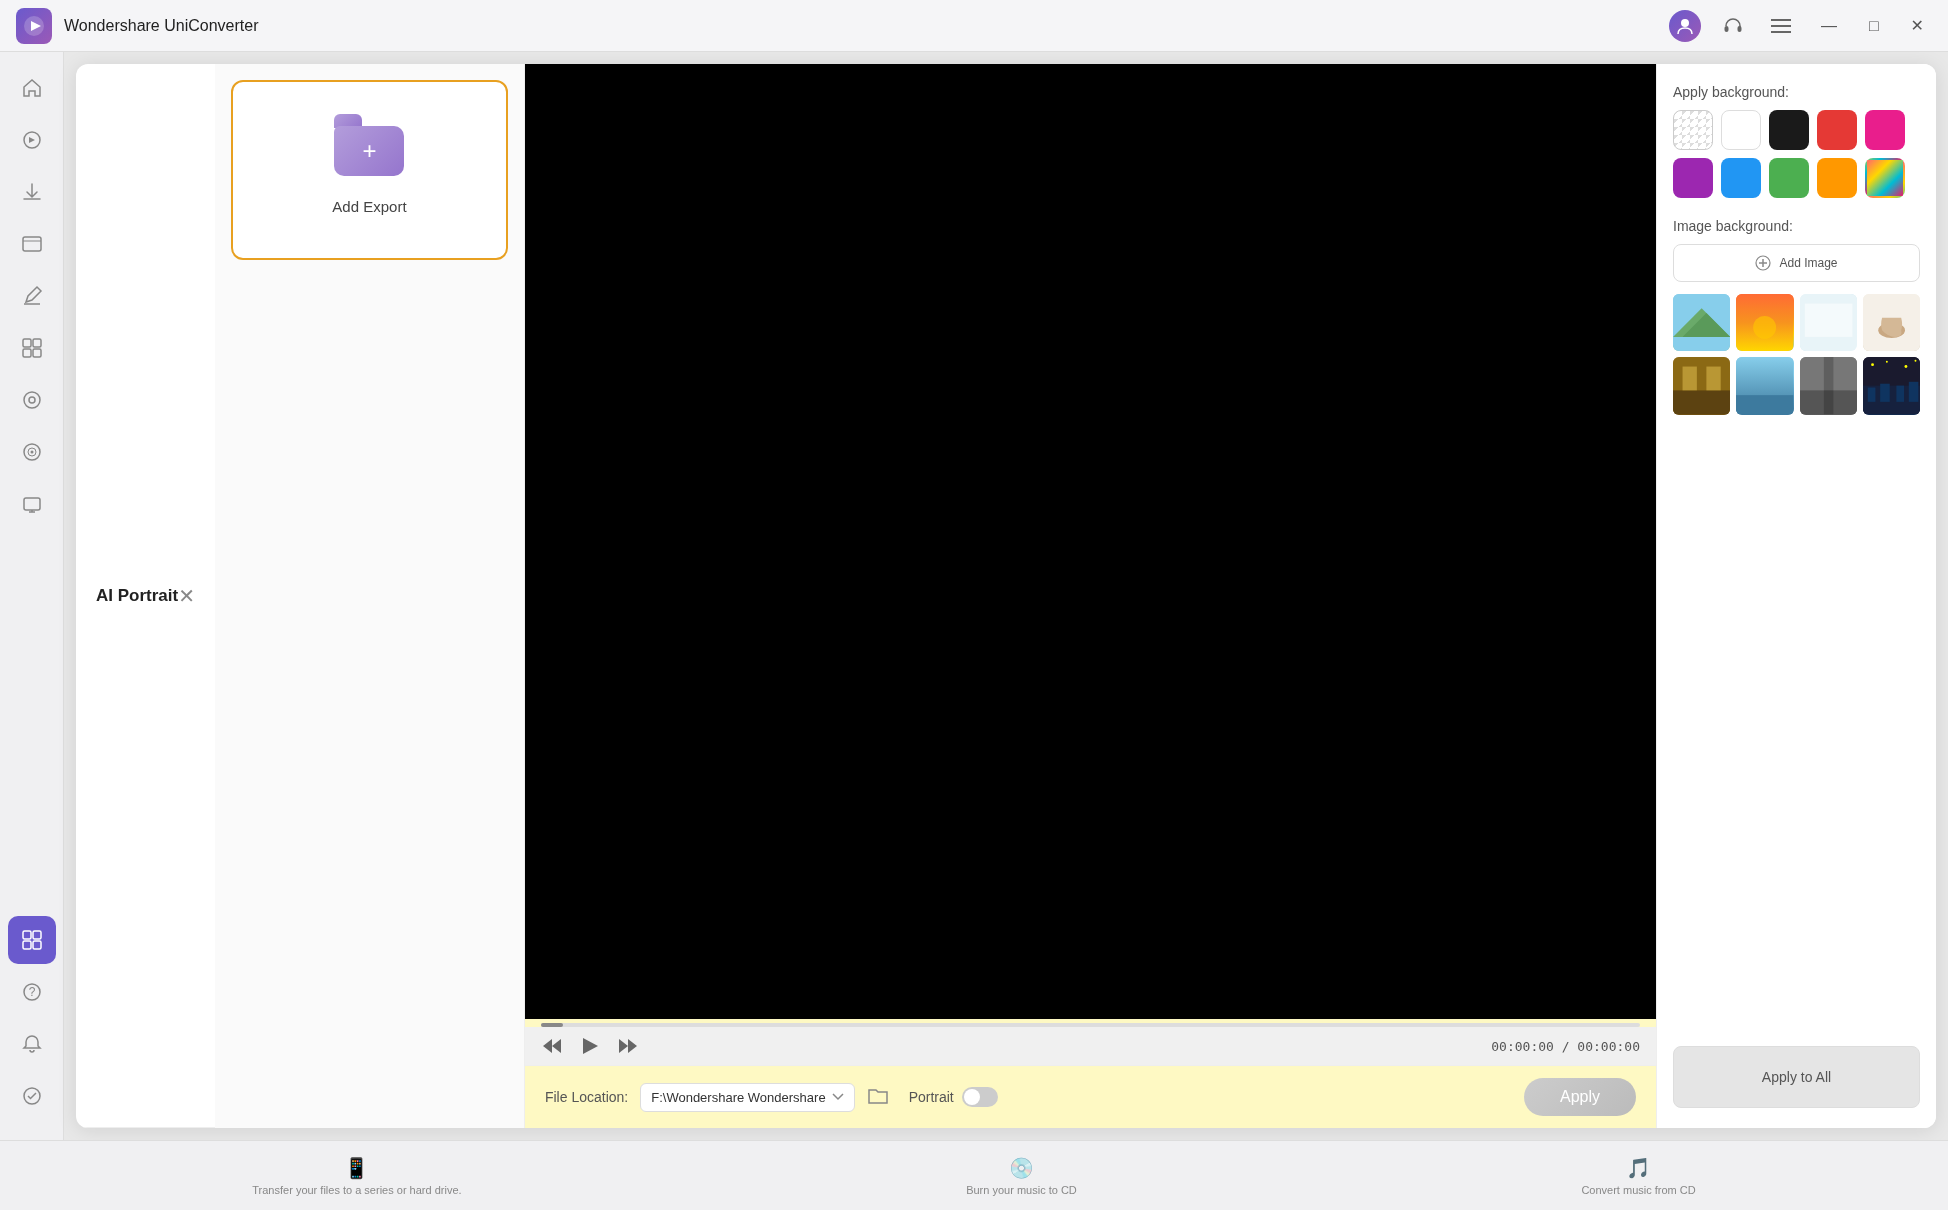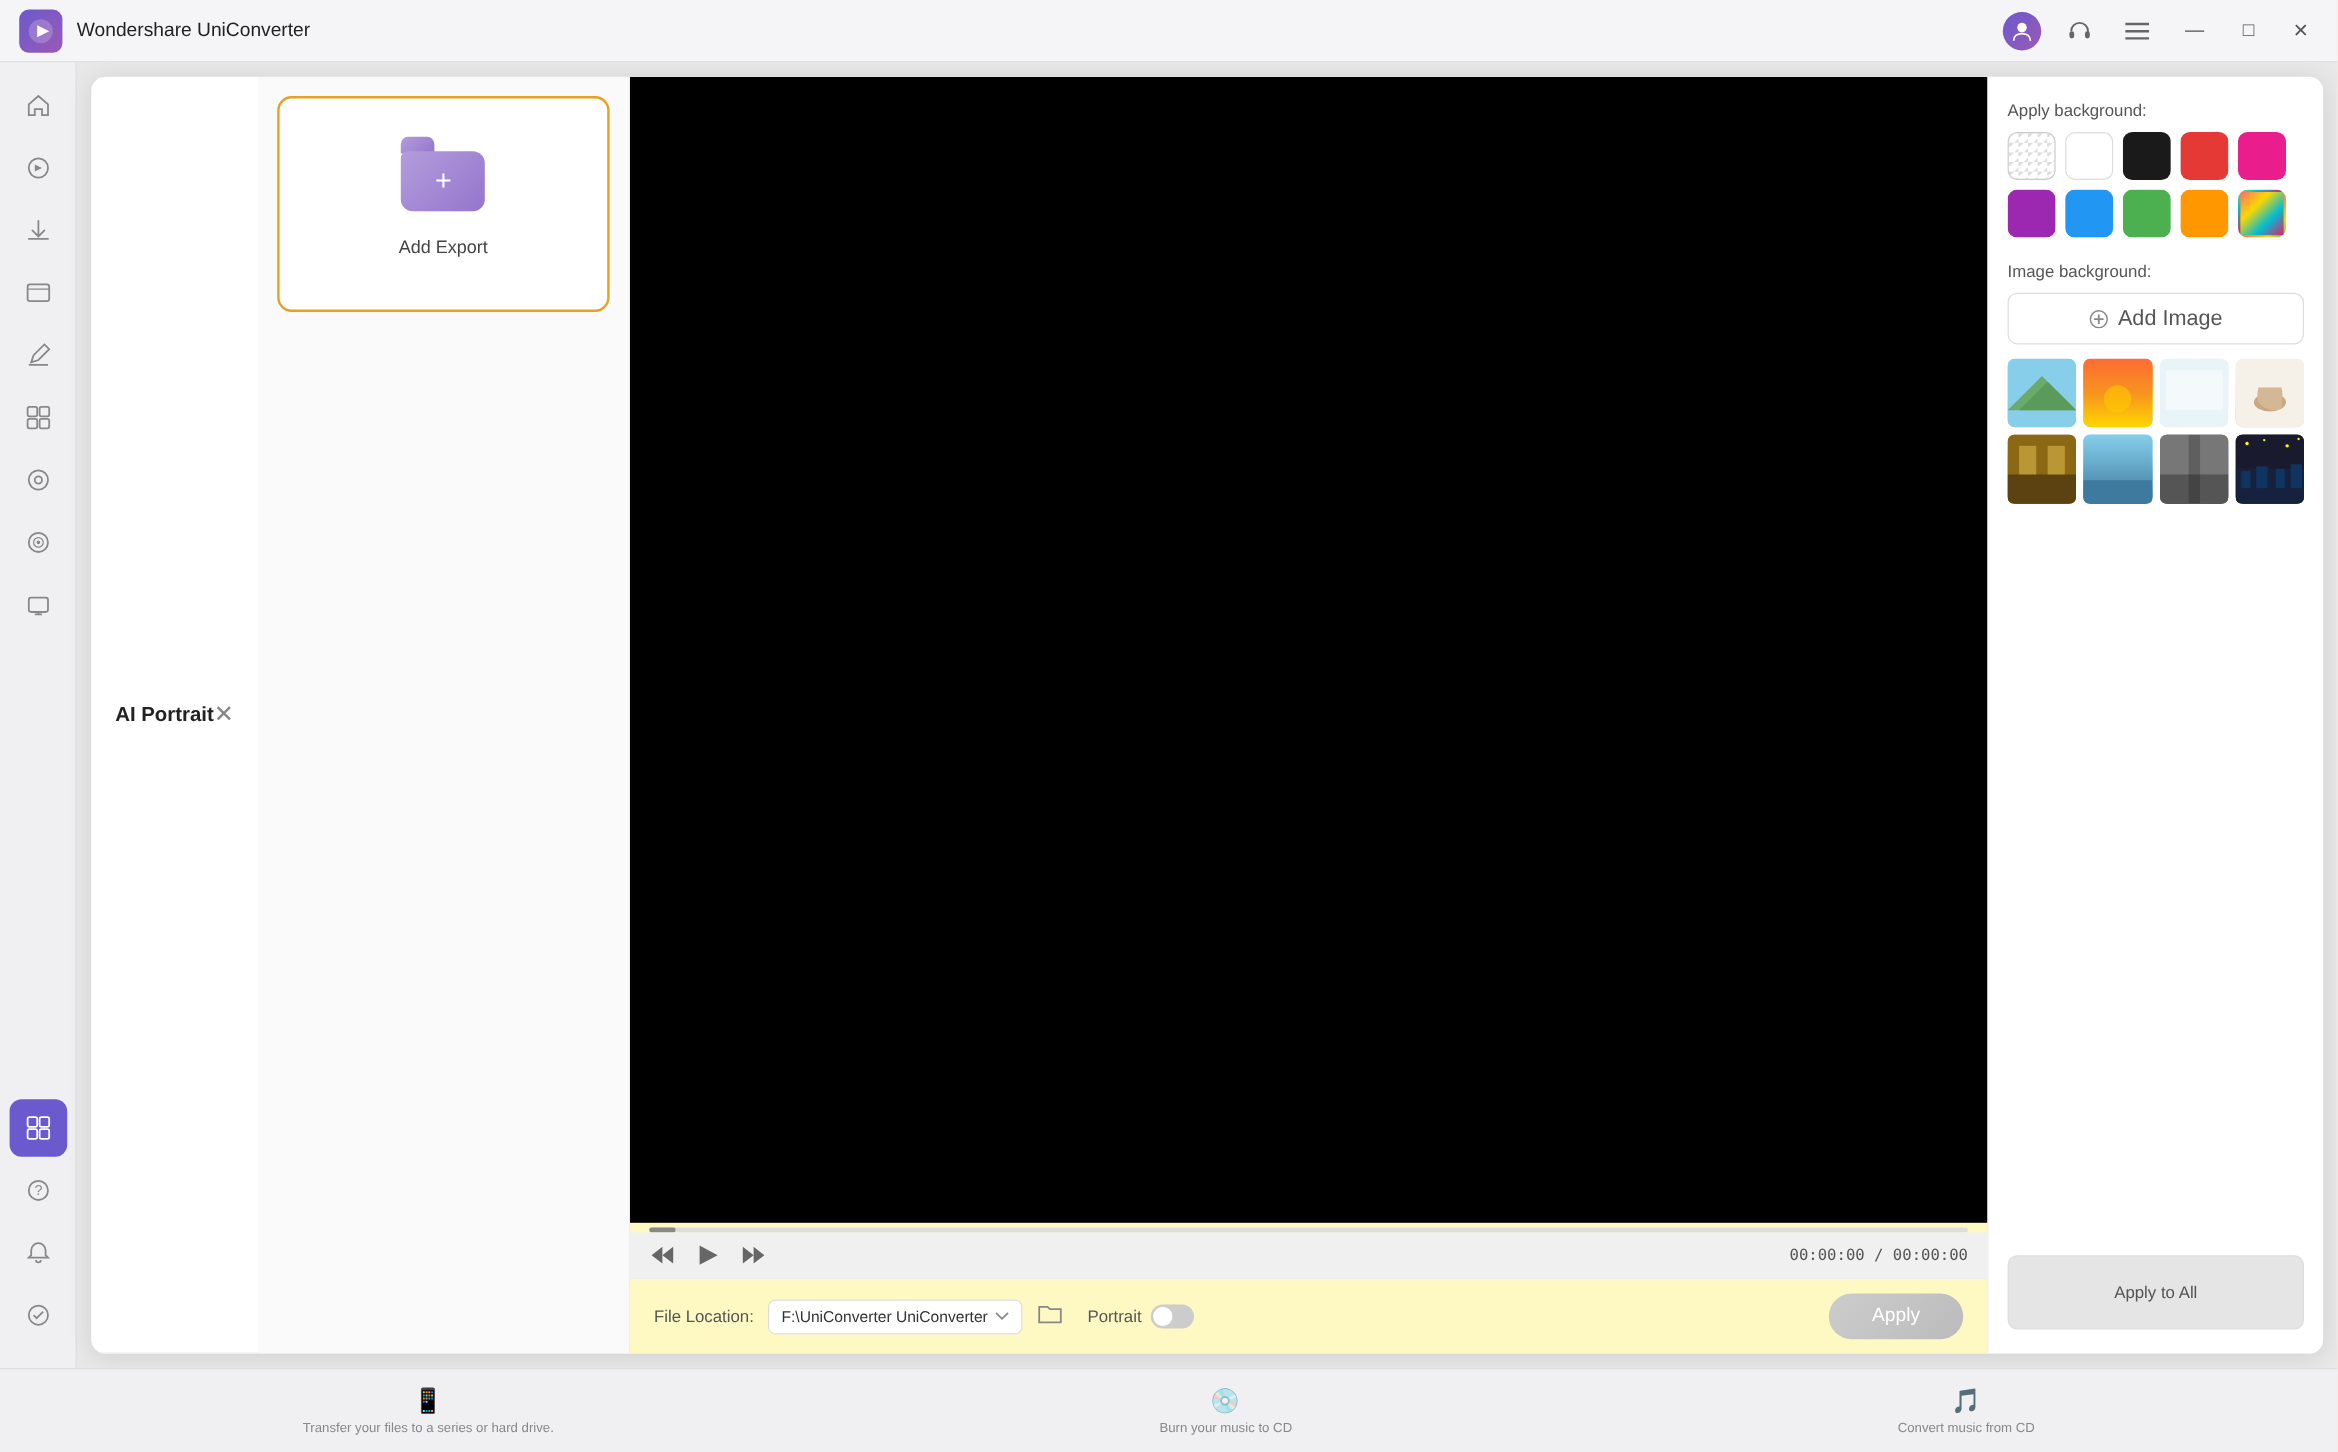--- a/index.html
+++ b/index.html
@@ -393,21 +393,21 @@
       border: 1px solid #ddd;
       border-radius: 8px;
       padding: 10px;
       display: flex;
       align-items: center;
       justify-content: center;
       gap: 8px;
       cursor: pointer;
       background: white;
       color: #555;
-      font-size: 18px;
+      font-size: 12px;
     }
     .bg-image-grid {
       display: grid;
       grid-template-columns: repeat(4, 1fr);
       gap: 6px;
     }
     .bg-image-thumb {
       aspect-ratio: 1;
       border-radius: 6px;
       cursor: pointer;
@@ -645,21 +645,21 @@
               <polygon points="2,4 11,11 2,18" fill="#666"></polygon>
               <polygon points="11,4 20,11 11,18" fill="#666"></polygon>
             </svg>
           </button>
           <span class="time-display">00:00:00 / 00:00:00</span>
         </div>
 
         <div class="bottom-bar">
           <span class="file-location-label">File Location:</span>
           <div class="file-location-select">
-            <span>F:\UniConverter UniConverter</span>
+            <span>F:\Wondershare Wondershare</span>
             <svg width="12" height="8" viewBox="0 0 12 8" fill="none">
               <path d="M1 1l5 5 5-5" stroke="#888" stroke-width="1.5" fill="none"></path>
             </svg>
           </div>
           <button class="folder-browse-btn">
             <svg width="22" height="20" viewBox="0 0 22 20" fill="none">
               <path d="M2 5h7l2 2h9v11H2z" stroke="#888" stroke-width="1.5" fill="none"></path>
             </svg>
           </button>
           <div class="preview-toggle">

